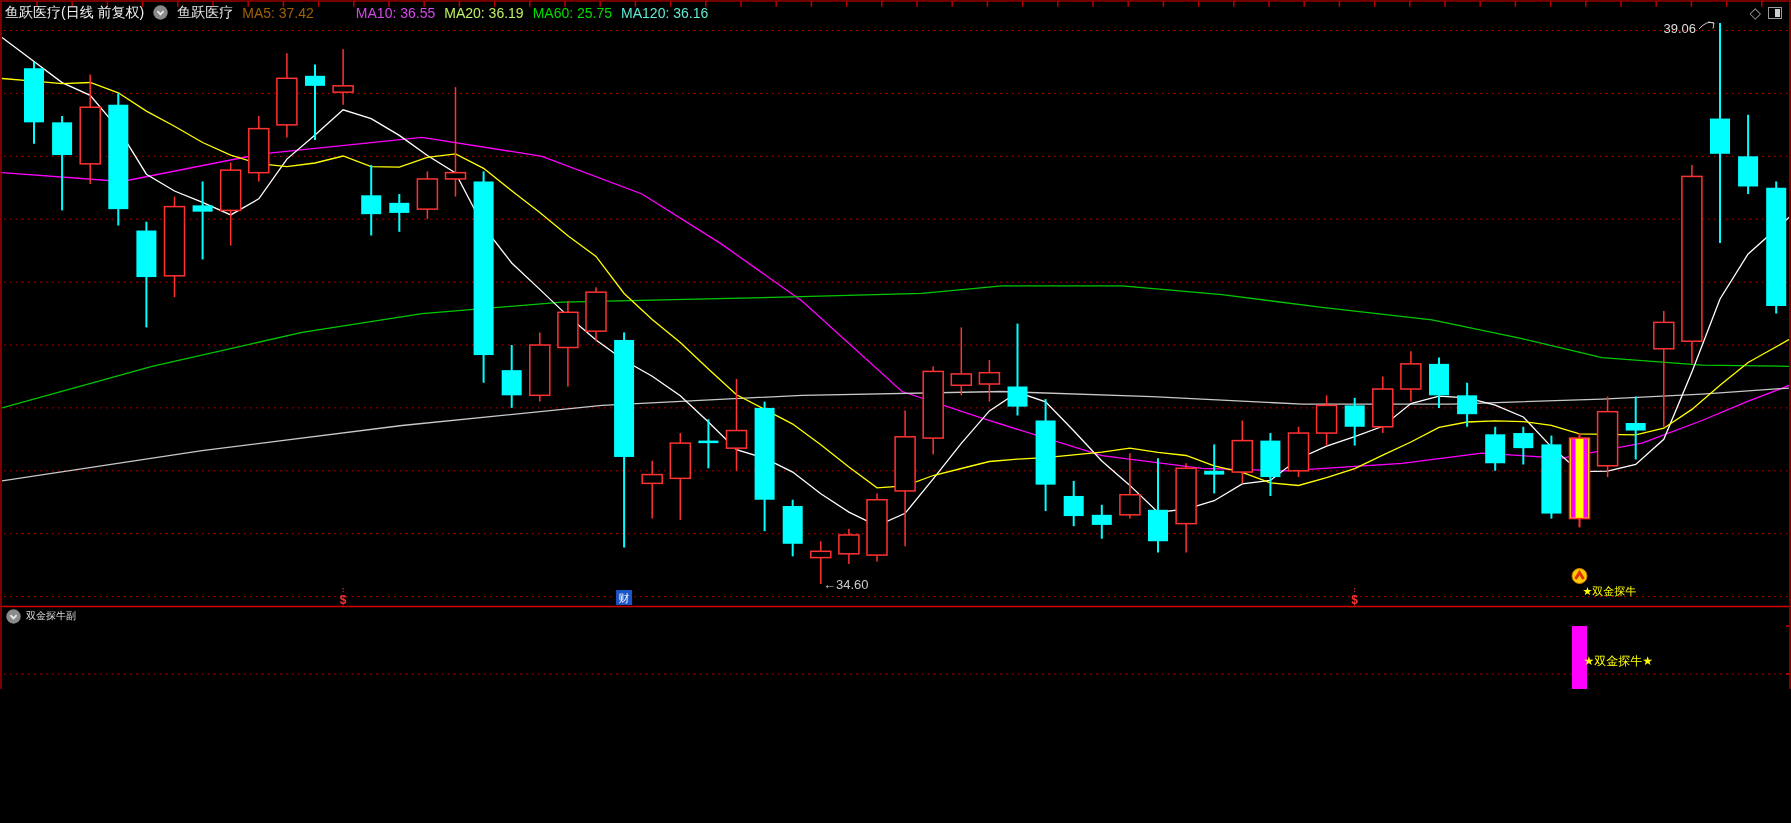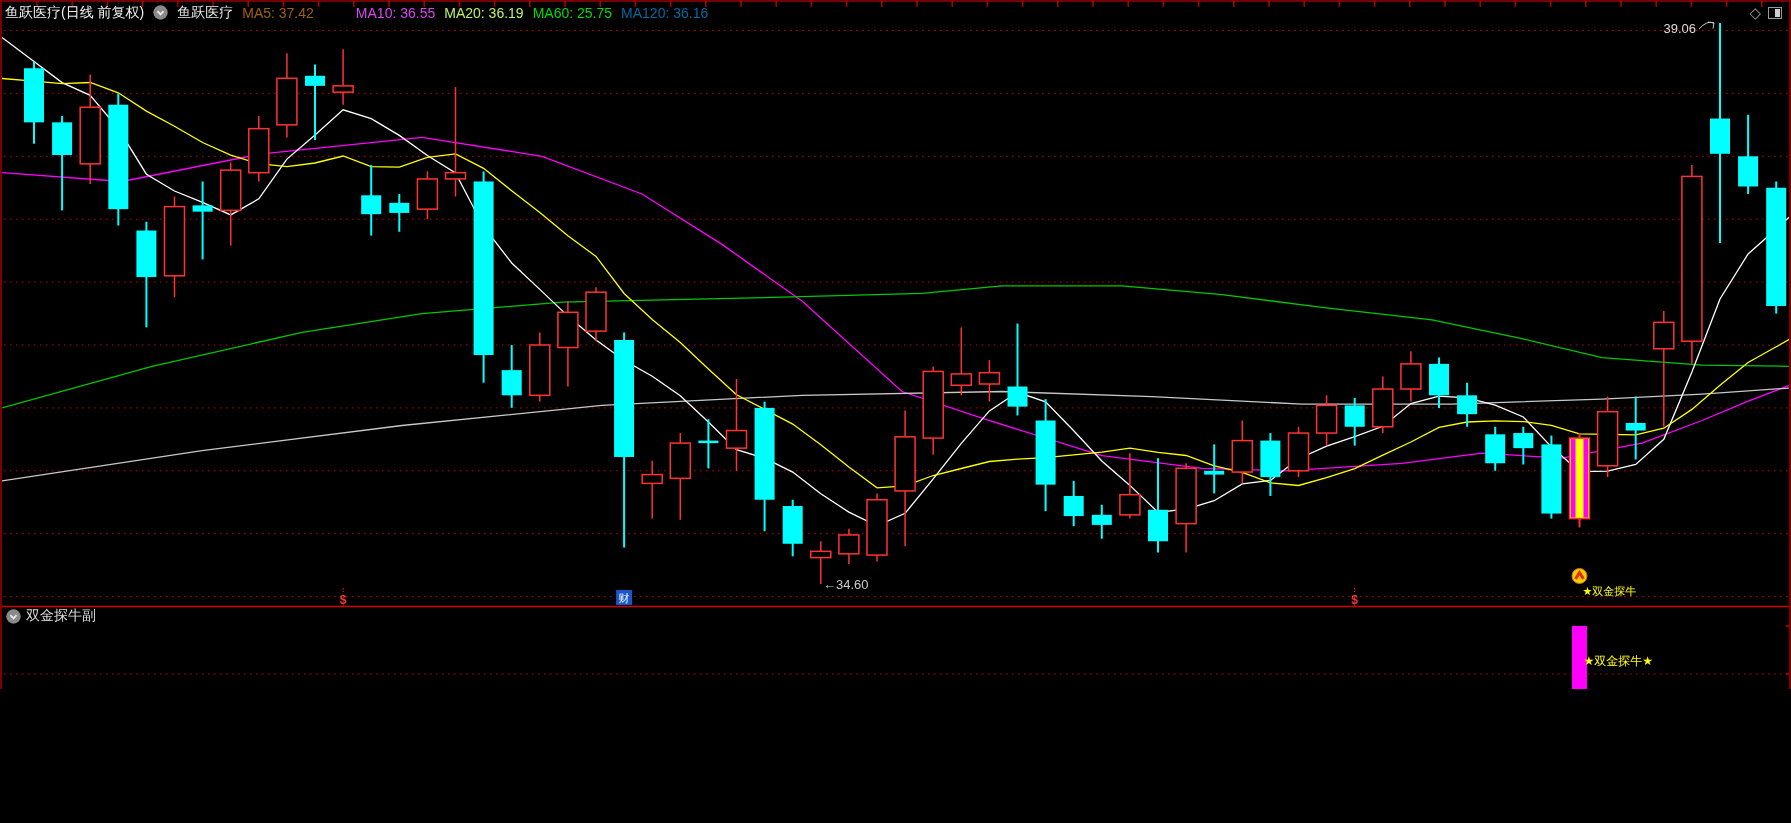--- a/index.html
+++ b/index.html
@@ -10,21 +10,21 @@
           gap:9px;font-size:14px;color:#e8e8e8;white-space:nowrap;z-index:5;}
   .topbar .title{color:#f0f0f0;}
   .dd-icon{width:15px;height:15px;flex:0 0 auto;}
   .ma-item{letter-spacing:0;}
   .tb-right{margin-left:auto;display:flex;align-items:center;gap:7px;padding-right:4px;}
   .diamond{color:#999;font-size:15px;line-height:15px;}
   .split-icon{width:14px;height:12px;border:1px solid #999;position:relative;box-sizing:border-box;background:#000;}
   .split-icon::after{content:"";position:absolute;right:1px;top:1px;bottom:1px;width:5px;background:#cfcfcf;}
   svg.chart{position:absolute;left:0;top:0;z-index:1;}
   .subheader{position:absolute;left:4px;top:607px;height:18px;display:flex;align-items:center;gap:5px;
-             font-size:14px;color:#dcdcdc;z-index:5;}
+             font-size:10px;color:#dcdcdc;z-index:5;}
   .bottom-border{position:absolute;left:0;right:0;top:818px;height:3px;background:#a80000;z-index:4;}
   .watermark{position:absolute;right:6px;top:772px;z-index:6;font-size:27px;font-style:italic;
              color:#8f8f8f;letter-spacing:1px;font-family:"DejaVu Sans",sans-serif;
              text-shadow:0 0 6px #000,1px 1px 2px #000,-1px -1px 2px #000;}
 </style>
 </head>
 <body>
 
 <div class="app">
 
@@ -32,21 +32,21 @@
     <span class="title">鱼跃医疗(日线 前复权)</span>
     <svg class="dd-icon" viewBox="0 0 15 15">
       <circle cx="7.5" cy="7.5" r="7.2" fill="#8a8a8a"></circle>
       <path d="M4.4 6.2 L7.5 9.4 L10.6 6.2" fill="none" stroke="#e8e8e8" stroke-width="1.8"></path>
     </svg>
     <span>鱼跃医疗</span>
     <span class="ma-item" style="color: #a16207;"><span>MA5:</span> <span>37.42</span></span>
     <span class="ma-item" style="color: #d946ef; margin-left: 33px;"><span>MA10:</span> <span>36.55</span></span>
     <span class="ma-item" style="color: #bef264;"><span>MA20:</span> <span>36.19</span></span>
     <span class="ma-item" style="color: rgb(0, 221, 0);"><span>MA60:</span> <span>25.75</span></span>
-    <span class="ma-item" style="color: #0369a1;"><span>MA120:</span> <span>36.16</span></span>
+    <span class="ma-item" style="color: #5eead4;"><span>MA120:</span> <span>36.16</span></span>
     <span class="tb-right">
       <span class="diamond">◇</span>
       <span class="split-icon"></span>
     </span>
   </div>
 
   <svg id="chart" class="chart" width="1791" height="823" viewBox="0 0 1791 823">
       <g>
         <line x1="2" y1="30.5" x2="1789" y2="30.5" stroke="#c80000" stroke-width="1" stroke-dasharray="1.5 4.5"></line>
         <line x1="2" y1="93.4" x2="1789" y2="93.4" stroke="#c80000" stroke-width="1" stroke-dasharray="1.5 4.5"></line>

